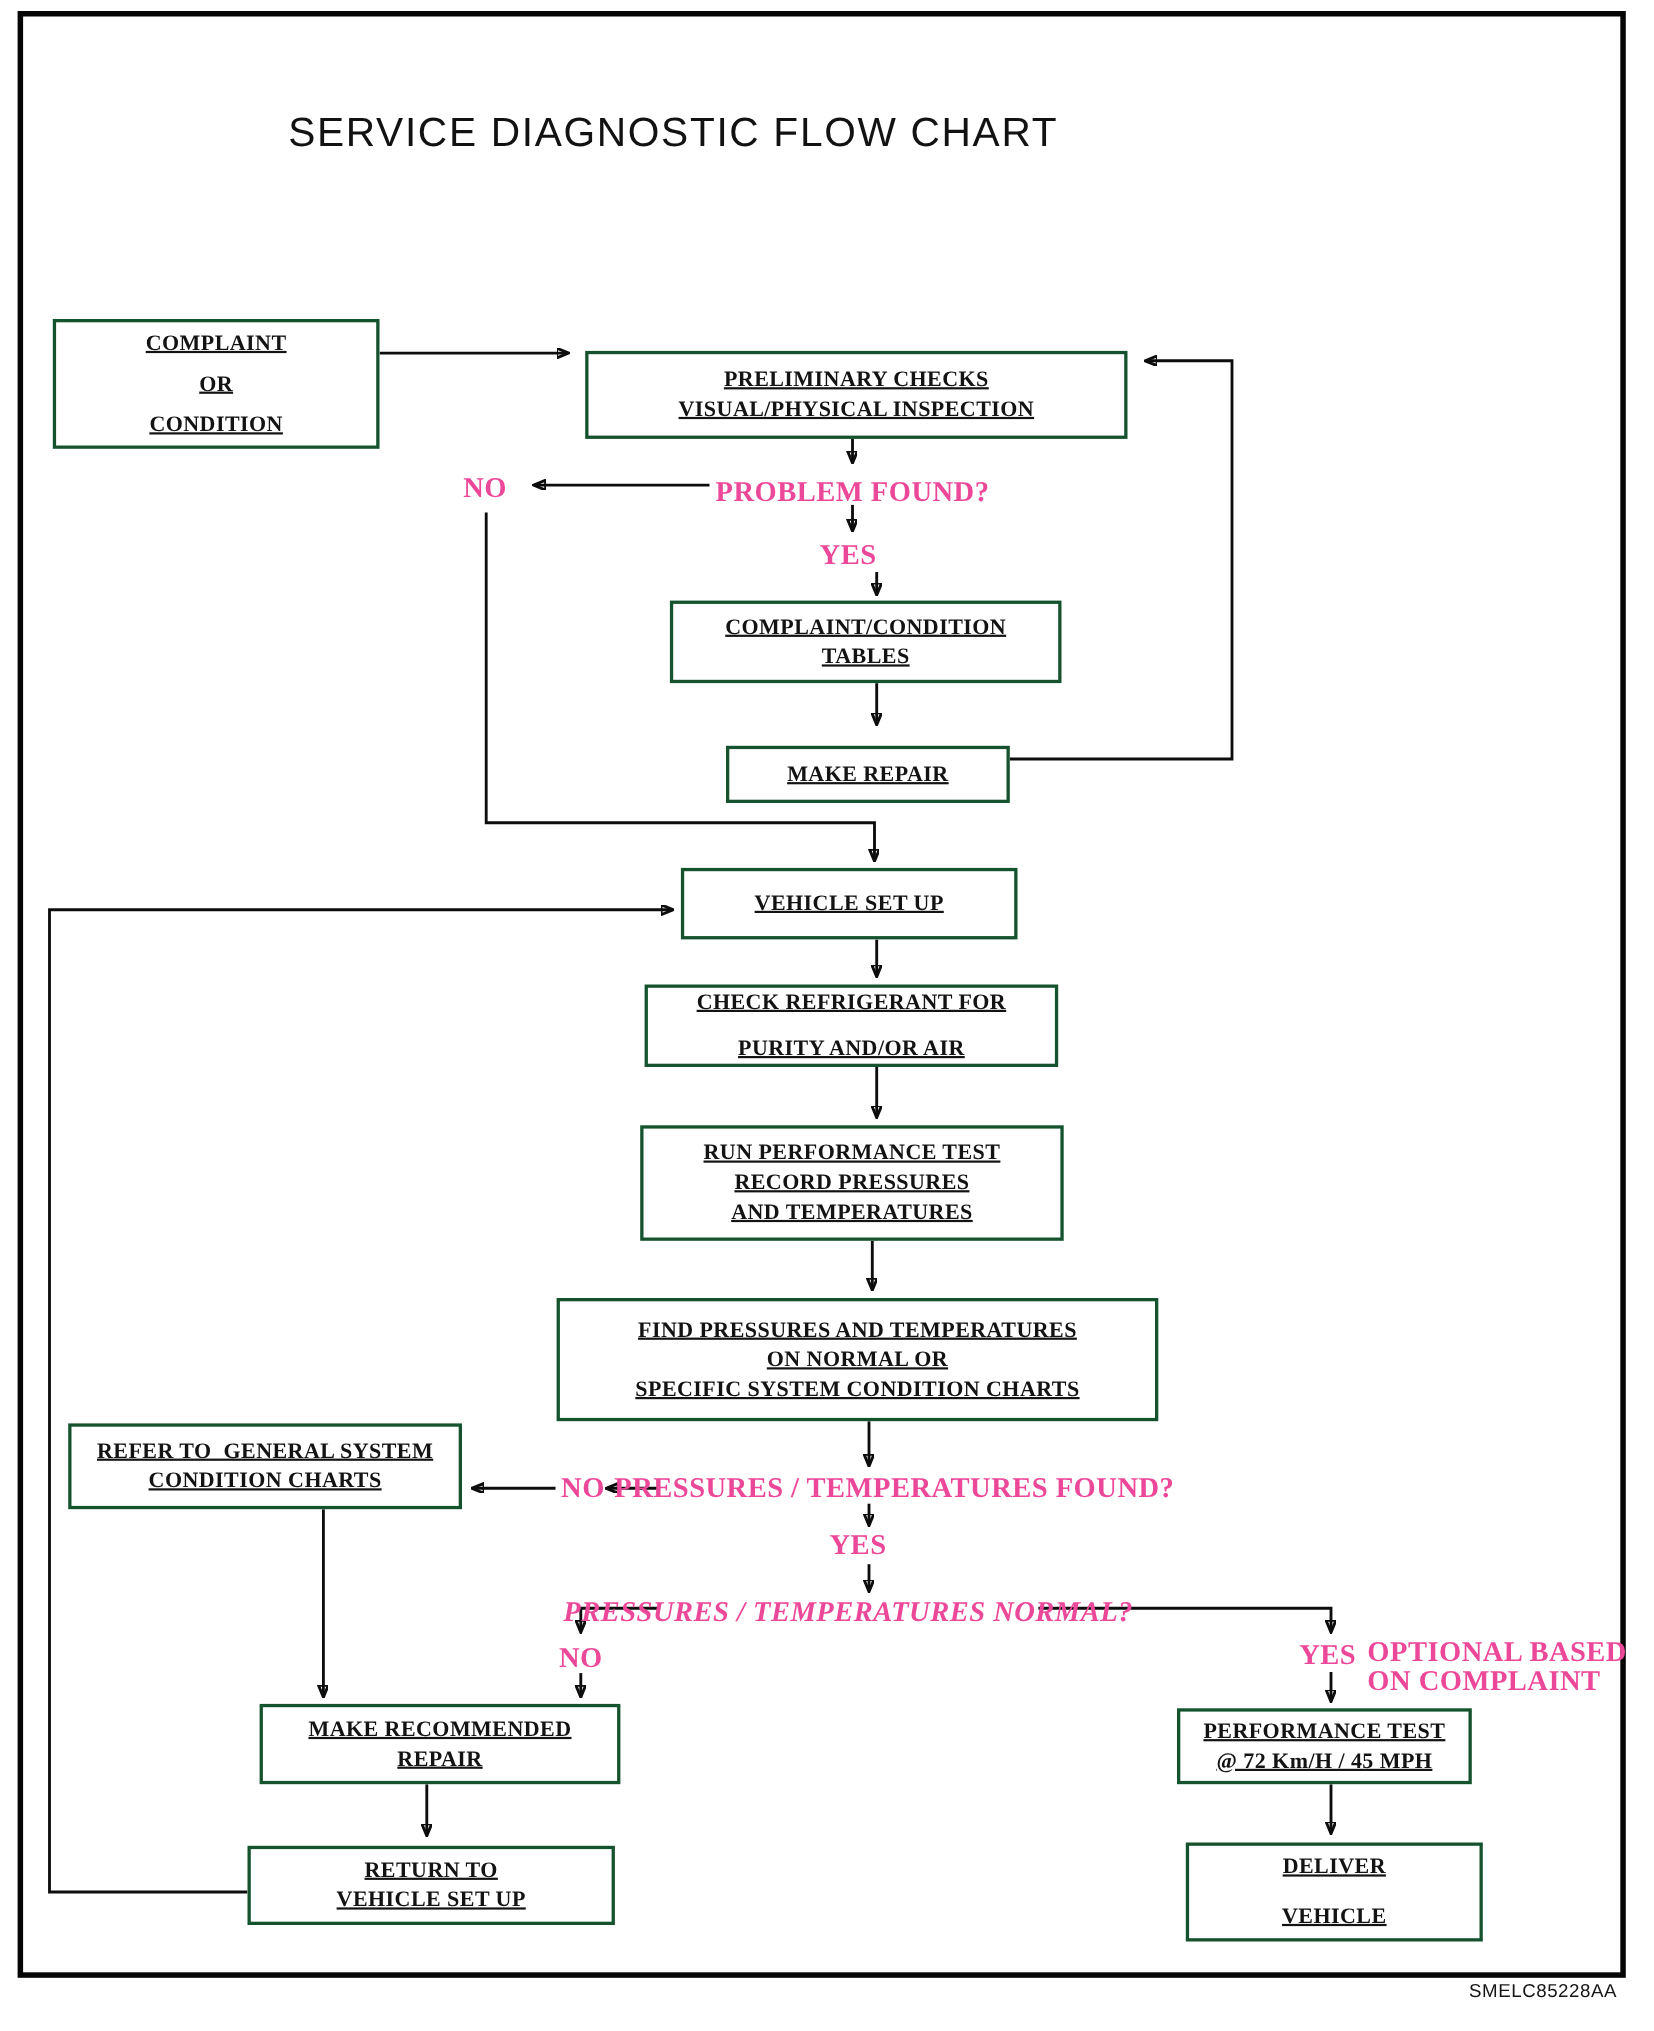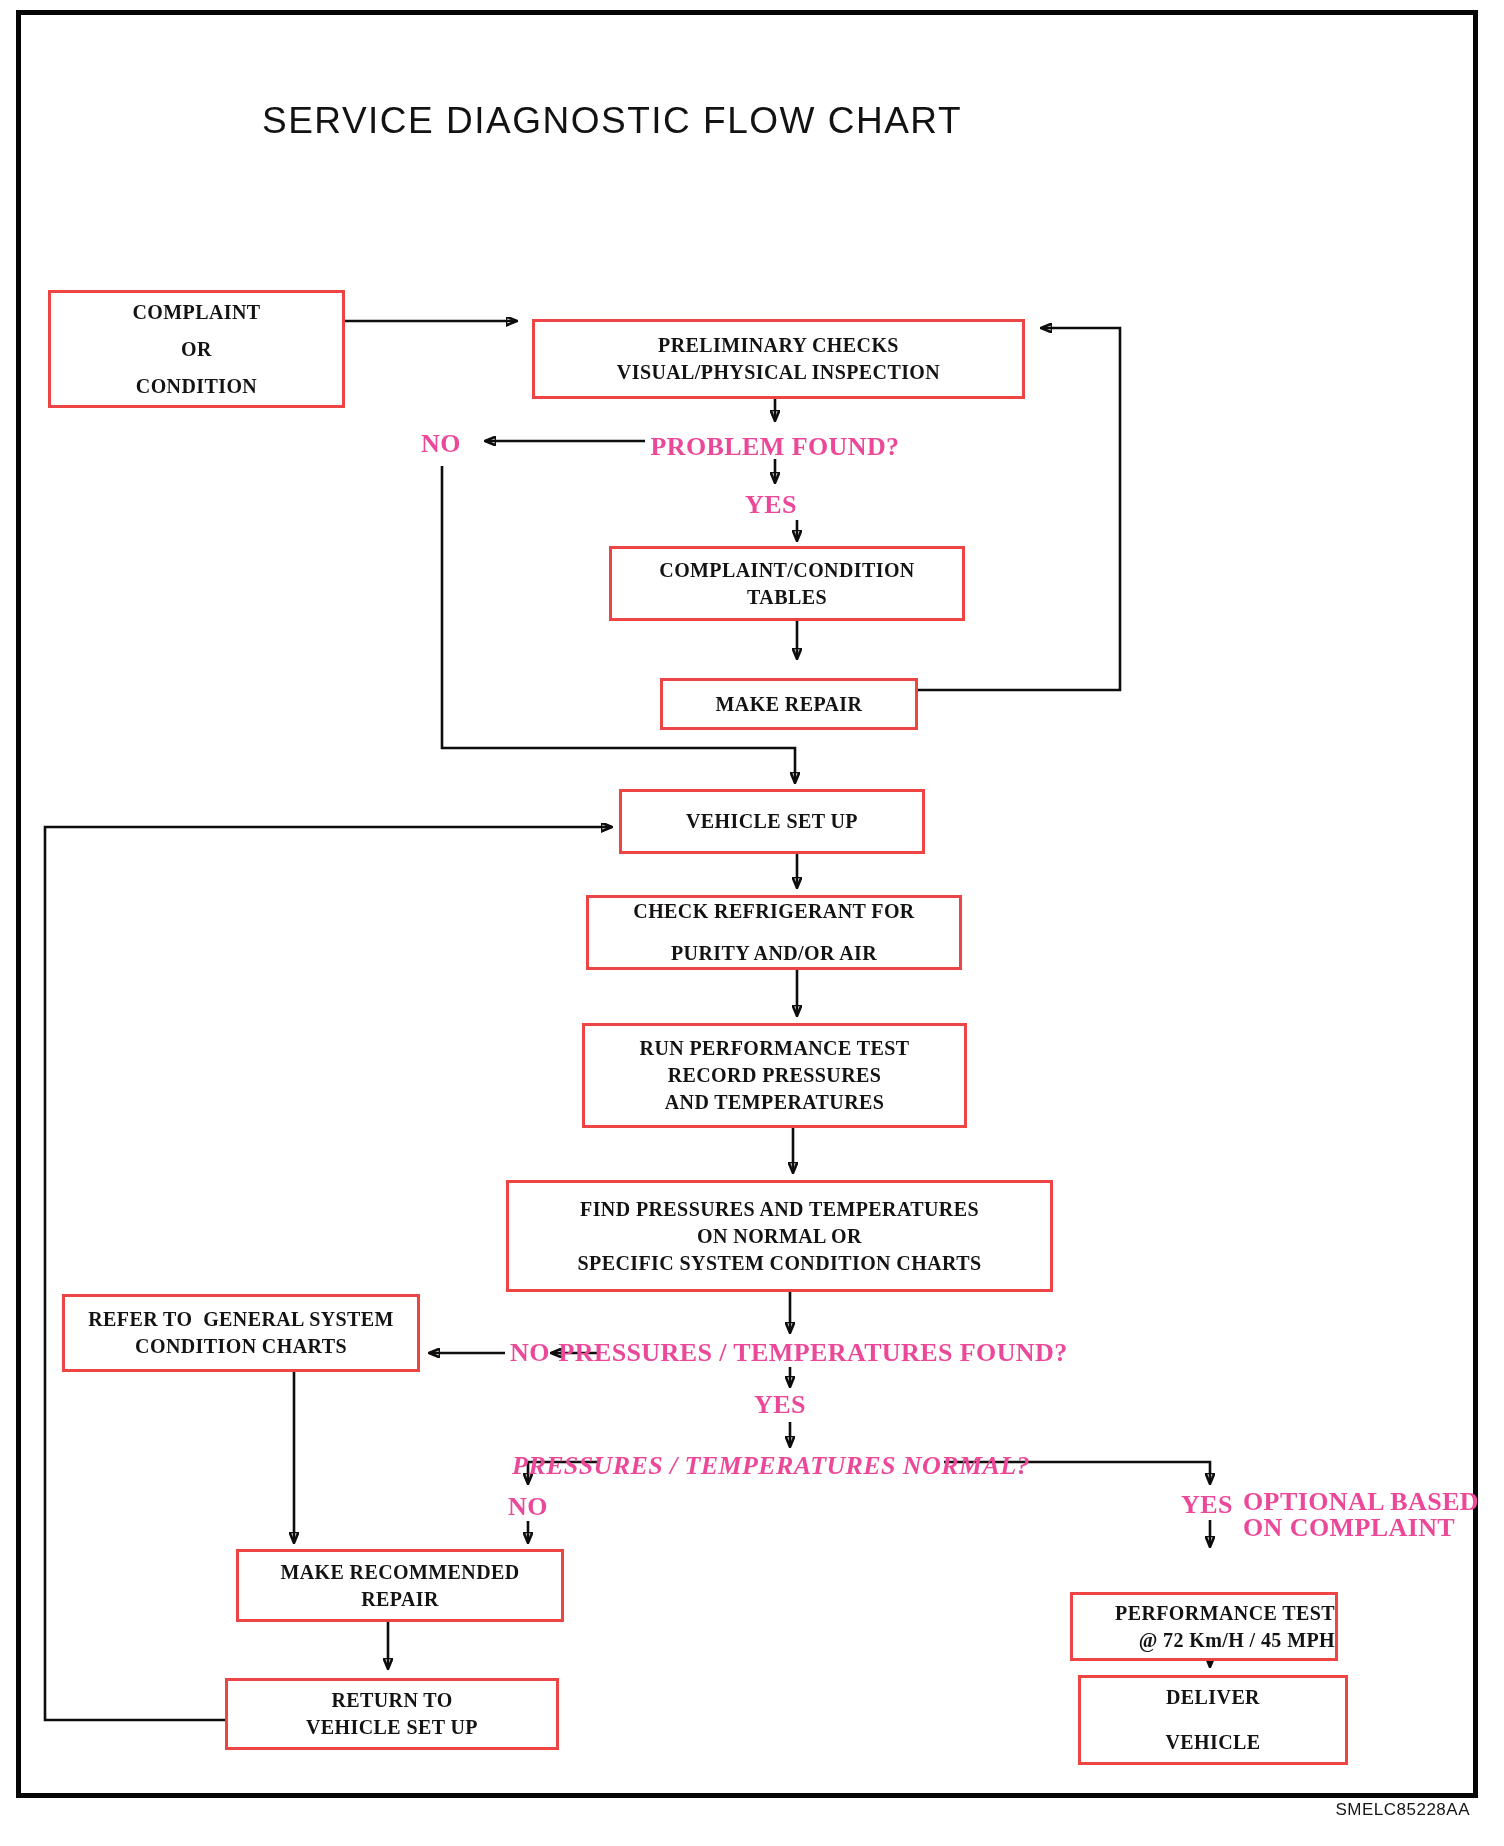--- a/index.html
+++ b/index.html
@@ -16,24 +16,25 @@
     position:absolute;top:100px;left:612px;transform:translateX(-50%);
     font-family:"Liberation Sans",sans-serif;font-size:37px;letter-spacing:1.5px;
     font-weight:500;color:#121212;white-space:nowrap;
   }
   .figure-code{
     position:absolute;left:1470px;top:1800px;transform:translateX(-100%);
     font-family:"Liberation Sans",sans-serif;font-size:17px;color:#161616;
     white-space:nowrap;letter-spacing:0.5px;
   }
   .flow-node{
-    position:absolute;border:3px solid #ef4444;background:#fff;
+    position:absolute;border:3px solid #14532d;background:#fff;
     display:flex;flex-direction:column;justify-content:center;align-items:center;
     text-align:center;font-weight:600;font-size:20px;letter-spacing:0.4px;
     color:#131313;
+    text-decoration:underline;
   }
   .flow-node span{display:block;}
   .flow-label{
     position:absolute;transform:translate(-50%,-50%);
     font-weight:600;font-size:26px;letter-spacing:0.4px;color:#ec4899;
     white-space:pre-line;text-align:center;line-height:26px;
   }
   .flow-label.align-left{transform:translate(0,-50%);text-align:left;}
   svg.connectors{position:absolute;left:0;top:0;width:1504px;height:1846px;}
   svg.connectors path{fill:none;stroke:#0d0d0d;stroke-width:2.6px;}
@@ -116,21 +117,21 @@
       <span>CONDITION CHARTS</span>
     </div>
     <div class="flow-node" style="left: 236px; top: 1549px; width: 322px; height: 67px; line-height: 27px;">
       <span>MAKE RECOMMENDED</span>
       <span>REPAIR</span>
     </div>
     <div class="flow-node" style="left: 225px; top: 1678px; width: 328px; height: 66px; line-height: 27px;">
       <span>RETURN TO</span>
       <span>VEHICLE SET UP</span>
     </div>
-    <div class="flow-node" style="left: 1070px; top: 1592px; width: 262px; height: 63px; line-height: 27px; align-items: flex-end;">
+    <div class="flow-node" style="left: 1070px; top: 1553px; width: 262px; height: 63px; line-height: 27px;">
       <span>PERFORMANCE TEST</span>
       <span>@ 72 Km/H / 45 MPH</span>
     </div>
     <div class="flow-node" style="left: 1078px; top: 1675px; width: 264px; height: 84px; line-height: 45px;">
       <span>DELIVER</span>
       <span>VEHICLE</span>
     </div>
     <div class="flow-label" style="left: 775px; top: 447px;">PROBLEM FOUND?</div>
     <div class="flow-label" style="left: 441px; top: 444px;">NO</div>
     <div class="flow-label" style="left: 771px; top: 505px;">YES</div>

